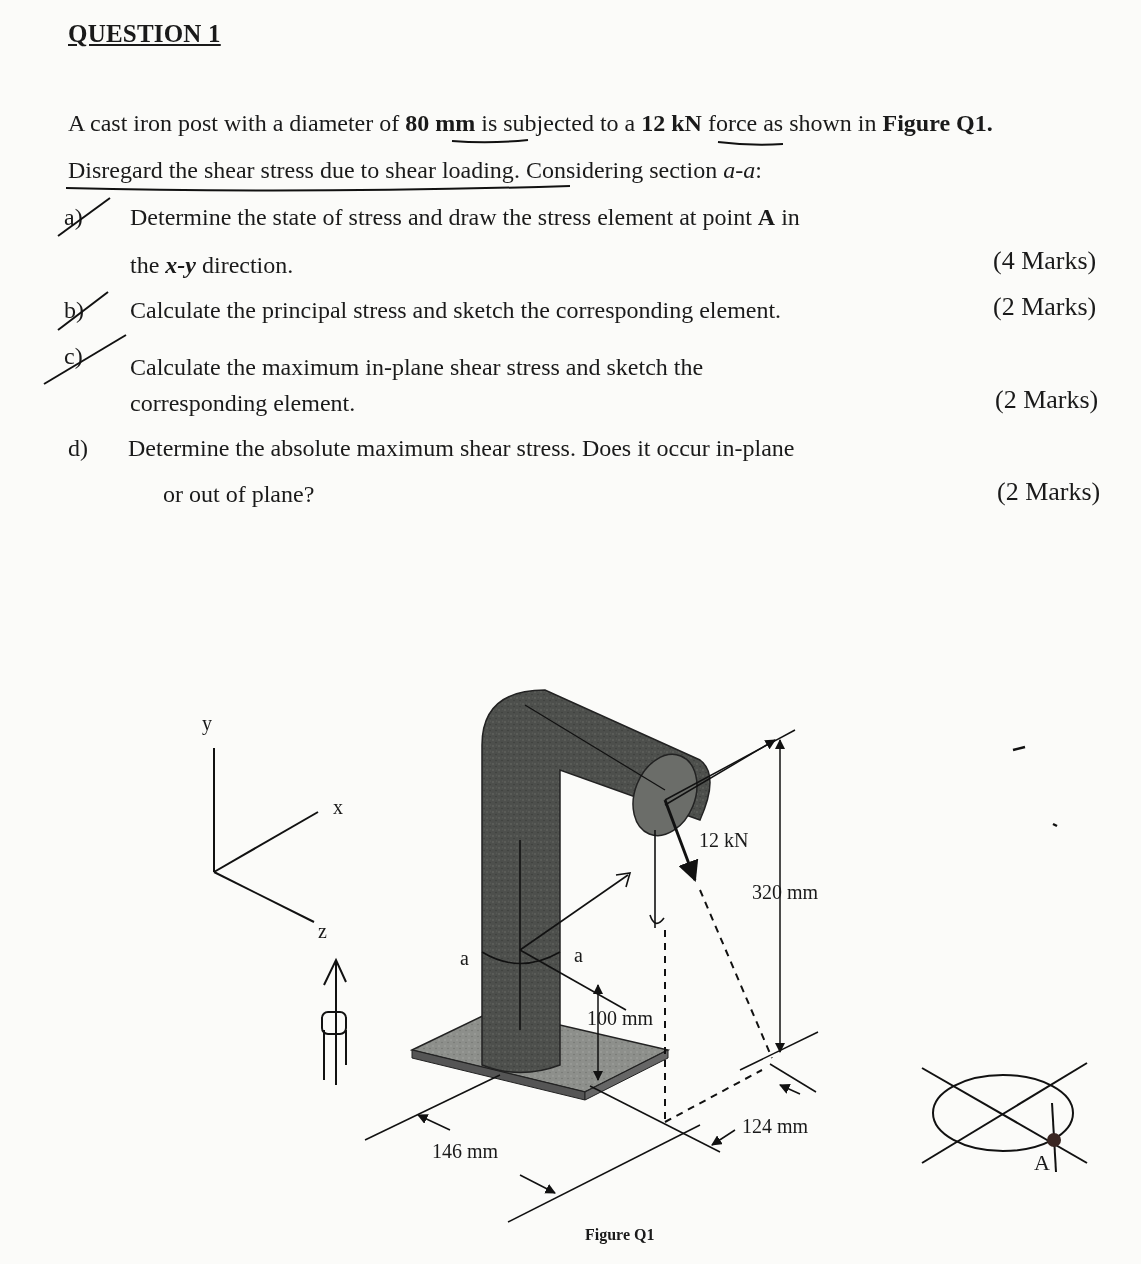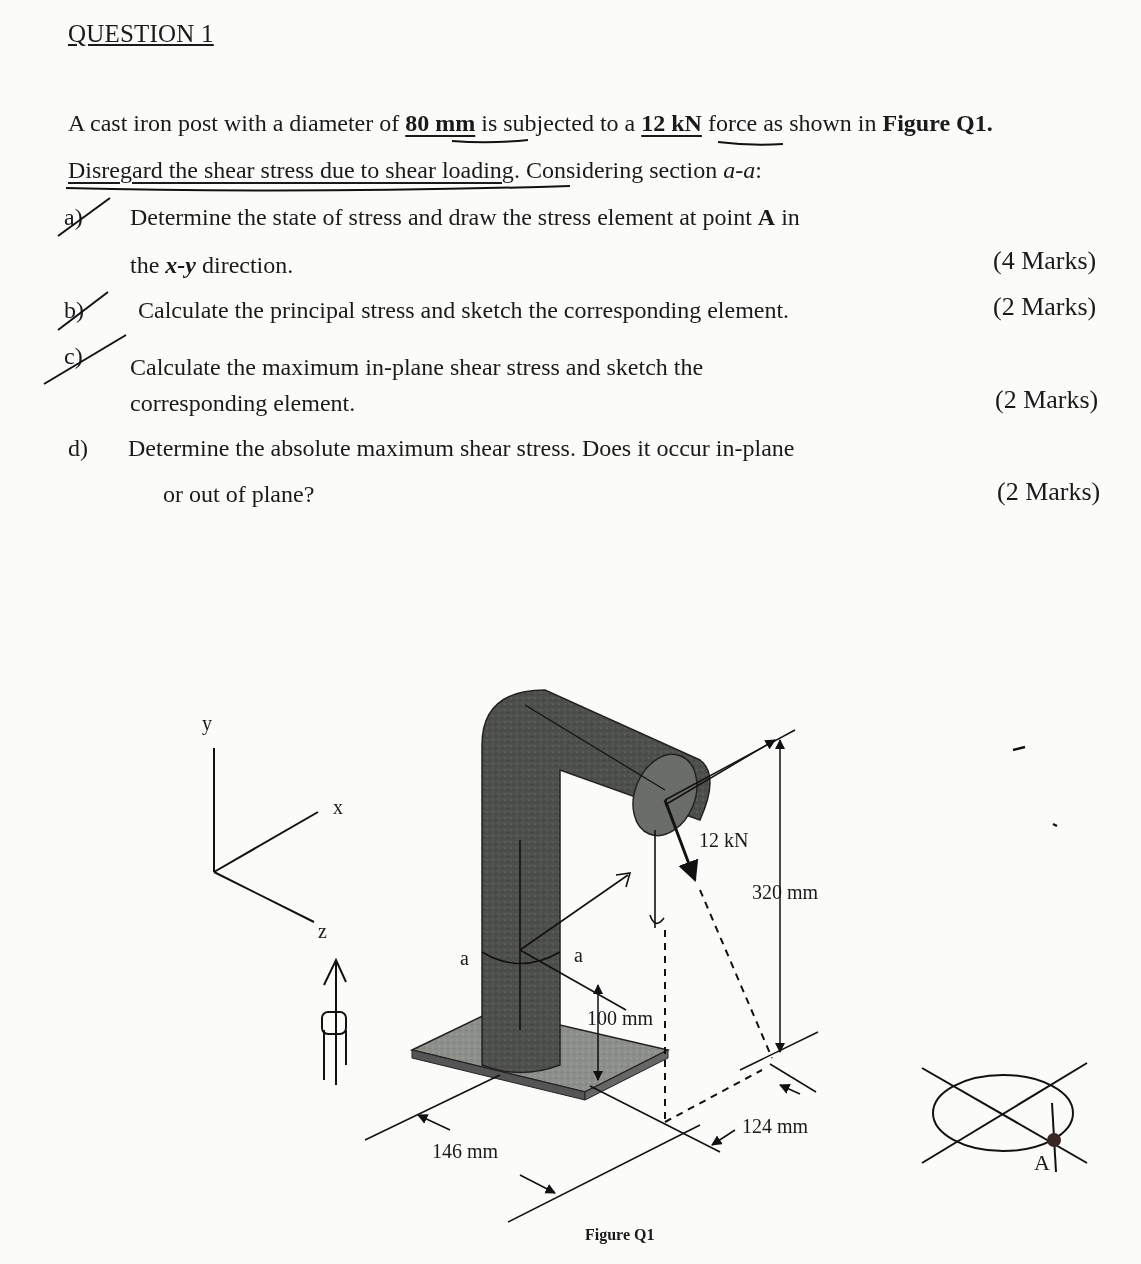--- a/index.html
+++ b/index.html
@@ -1,24 +1,24 @@
 <!DOCTYPE html>
 <html><head>
 <meta charset="utf-8">
 <style>
   html, body { margin:0; padding:0; }
   body {
     width:1141px; height:1264px; background:#fbfbf9; position:relative; overflow:hidden;
     font-family:"Liberation Serif", "DejaVu Serif", serif; color:#1a1a1a;
   }
   .abs { position:absolute; }
-  .title { left:68px; top:20px; font-size:25px; font-weight:normal; text-decoration:underline; letter-spacing:0.2px; }
+  .title { left:68px; top:20px; font-size:25px; font-weight:bold; text-decoration:underline; letter-spacing:0.2px; }
   .line { font-size:24px; white-space:nowrap; }
   .b { font-weight:bold; }
-  .u { text-decoration:underline; text-underline-offset:4px; }
+  .u { text-underline-offset:4px; }
   .i { font-style:italic; }
   .marks { font-size:26px; white-space:nowrap; }
   .fig-caption { left:585px; top:1226px; font-size:16px; font-weight:bold; }
   .lbl { font-size:20px; white-space:nowrap; }
   svg { position:absolute; left:0; top:0; }
 </style>
 </head>
 <body>
 
 <div class="abs title">QUESTION 1</div>
@@ -34,21 +34,21 @@
 <div class="abs line" style="left:64px; top:204px;">a)</div>
 <div class="abs line" style="left:130px; top:204px;text-align:center;">
   <span>Determine the state of stress and draw the stress element at point </span><span class="b">A</span><span> in</span>
 </div>
 <div class="abs line" style="left:130px; top:252px;">
   <span>the </span><span class="b i">x-y</span><span> direction.</span>
 </div>
 <div class="abs marks" style="left:993px; top:246px;">(4 Marks)</div>
 
 <div class="abs line" style="left:64px; top:297px;">b)</div>
-<div class="abs line" style="left:130px; top:297px;margin-left:8px;">Calculate the principal stress and sketch the corresponding element.</div>
+<div class="abs line" style="left:130px; top:297px;">Calculate the principal stress and sketch the corresponding element.</div>
 <div class="abs marks" style="left:993px; top:292px;">(2 Marks)</div>
 
 <div class="abs line" style="left:64px; top:343px;">c)</div>
 <div class="abs line" style="left:130px; top:354px;">Calculate the maximum in-plane shear stress and sketch the</div>
 <div class="abs line" style="left:130px; top:390px;">corresponding element.</div>
 <div class="abs marks" style="left:995px; top:385px;">(2 Marks)</div>
 
 <div class="abs line" style="left:68px; top:435px;">d)</div>
 <div class="abs line" style="left:128px; top:435px;">Determine the absolute maximum shear stress. Does it occur in-plane</div>
 <div class="abs line" style="left:128px; top:481px;margin-left:35px;">or out of plane?</div>

